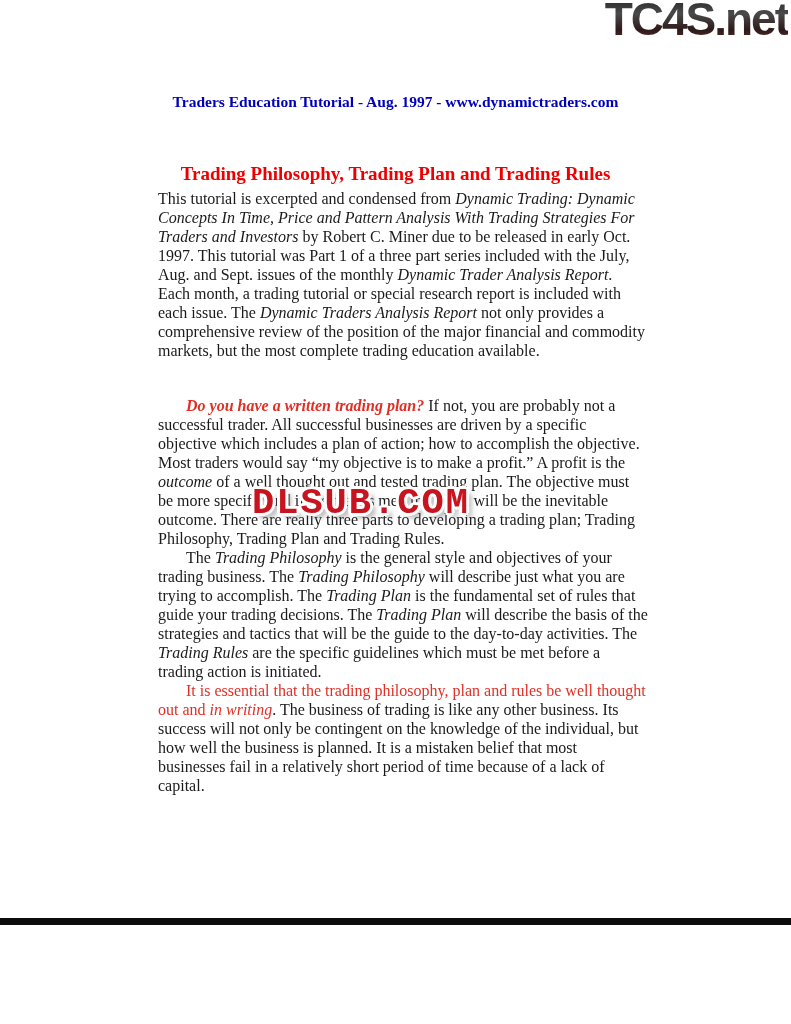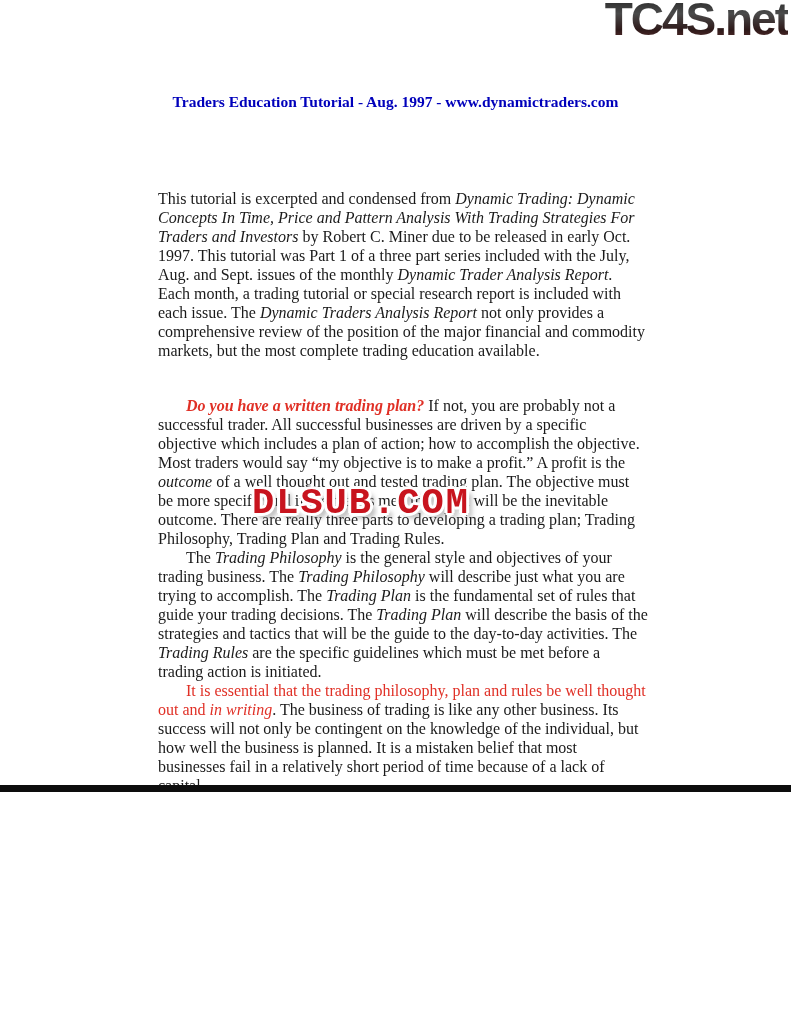--- a/index.html
+++ b/index.html
@@ -1,17 +1,17 @@
 <!DOCTYPE html>
 <html style="--header-blue: #0000bb; --title-red: #ee0000; --body-red: #e03026; --watermark-red: #c8141e; --logo-red: #c4545c;"><head>
 <meta charset="utf-8">
 <style>
   html,body { margin:0; padding:0; background:#fff; }
   .page {
-    position:relative; width:791px; height:792px; margin:0 auto;
+    position:relative; width:791px; height:925px; margin:0 auto;
     background:#ffffff; overflow:hidden;
     font-family:"Liberation Serif", serif; color:#1a1a1a;
   }
 
   
   .tc4s-logo {
     position:absolute; top:-8px; right:3px;
     font-family:"Liberation Sans", sans-serif;
     font-weight:bold; font-size:46px; letter-spacing:-2px;
     background:linear-gradient(to bottom, #1c1c1c 0%, #4a4a4a 40%, #2e1a1a 70%, #6e3838 100%);
@@ -67,20 +67,21 @@
 </style>
 </head>
 <body>
 
 <div class="page">
 
   <div class="tc4s-logo">TC4S.net</div>
 
   <div class="center-line blue-header">Traders Education Tutorial - Aug. 1997 - www.dynamictraders.com</div>
 
+  <div class="center-line doc-title">Trading Philosophy, Trading Plan and Trading Rules</div>
 
   <div class="body-block">
     <p class="para gap-after"><span class="run normal">This tutorial is excerpted and condensed from </span><span class="run italic">Dynamic Trading: Dynamic Concepts In Time, Price and Pattern Analysis With Trading Strategies For Traders and Investors</span><span class="run normal"> by Robert C. Miner due to be released in early Oct. 1997. This tutorial was Part 1 of a three part series included with the July, Aug. and Sept. issues of the monthly </span><span class="run italic">Dynamic Trader Analysis Report</span><span class="run normal">. Each month, a trading tutorial or special research report is included with each issue. The </span><span class="run italic">Dynamic Traders Analysis Report</span><span class="run normal"> not only provides a comprehensive review of the position of the major financial and commodity markets, but the most complete trading education available.</span></p>
     <p class="para indent"><span class="run red-bold-italic">Do you have a written trading plan?</span><span class="run normal"> If not, you are probably not a successful trader. All successful businesses are driven by a specific objective which includes a plan of action; how to accomplish the objective. Most traders would say “my objective is to make a profit.” A profit is the </span><span class="run italic">outcome</span><span class="run normal"> of a well thought out and tested trading plan. The objective must be more specific and if the plan is met, the profit will be the inevitable outcome. There are really three parts to developing a trading plan; Trading Philosophy, Trading Plan and Trading Rules.</span></p>
     <p class="para indent"><span class="run normal">The </span><span class="run italic">Trading Philosophy</span><span class="run normal"> is the general style and objectives of your trading business. The </span><span class="run italic">Trading Philosophy</span><span class="run normal"> will describe just what you are trying to accomplish. The </span><span class="run italic">Trading Plan</span><span class="run normal"> is the fundamental set of rules that guide your trading decisions. The </span><span class="run italic">Trading Plan</span><span class="run normal"> will describe the basis of the strategies and tactics that will be the guide to the day-to-day activities. The </span><span class="run italic">Trading Rules</span><span class="run normal"> are the specific guidelines which must be met before a trading action is initiated.</span></p>
     <p class="para indent"><span class="run red">It is essential that the trading philosophy, plan and rules be well thought out and </span><span class="run red-italic">in writing</span><span class="run normal">. The business of trading is like any other business. Its success will not only be contingent on the knowledge of the individual, but how well the business is planned. It is a mistaken belief that most businesses fail in a relatively short period of time because of a lack of capital.</span></p>
   </div>
 
   <div class="watermark">DLSUB.COM</div>
 

